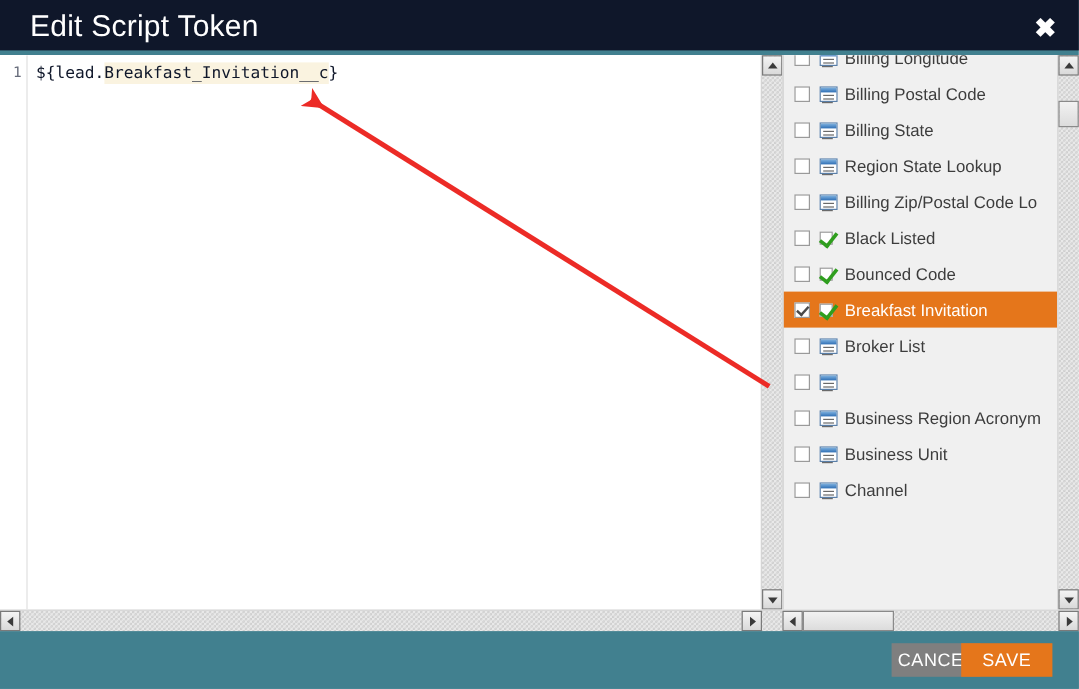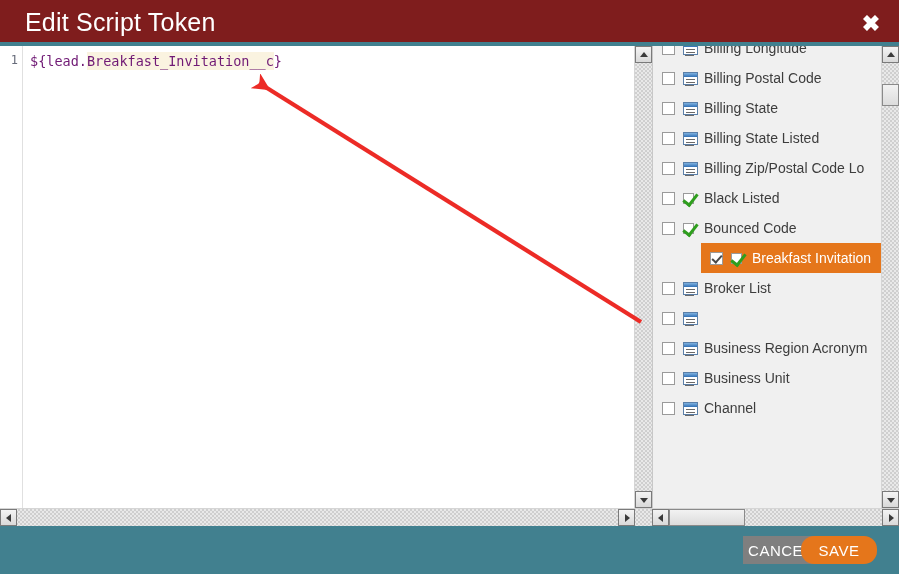--- a/index.html
+++ b/index.html
@@ -9,21 +9,21 @@
     background:#ffffff;
   }
   .dialog{
     position:relative;width:899px;height:574px;
     background:#41808f;
     box-sizing:border-box;
   }
   
   .titlebar{
     position:absolute;left:0;top:0;width:899px;height:42px;
-    background:#7f1d1d;
+    background:#0f172a;
   }
   .dialog-title{
     position:absolute;left:25px;top:8px;
     font-size:25px;color:#ffffff;font-weight:400;
     letter-spacing:0.2px;white-space:nowrap;
   }
   .close-btn{
     position:absolute;right:15px;top:12px;
     width:26px;height:26px;
     color:#ffffff;font-size:22px;line-height:24px;
@@ -51,21 +51,21 @@
   }
   .linenum{
     position:absolute;right:4px;top:7px;
     font-family:"DejaVu Sans Mono","Liberation Mono",monospace;
     font-size:12px;color:#666b7a;
   }
   .code-line{
     position:absolute;left:30px;top:7px;
     font-family:"DejaVu Sans Mono","Liberation Mono",monospace;
     font-size:13.5px;white-space:pre;
-    color:#701a75;
+    color:#0f172a;
   }
   .code-hl{
     background:#faf3e0;
     padding:1px 0 1px 0;
   }
   
   .v-scroll{
     position:absolute;right:0;top:0;width:18px;height:462px;
     background-color:#e9e9e9;
     background-image:
@@ -120,21 +120,21 @@
     position:absolute;left:0;top:-13px;width:229px;
   }
   .field-row{
     position:relative;height:30px;
     display:flex;align-items:center;
     padding-left:9px;
     box-sizing:border-box;
     cursor:pointer;
     white-space:nowrap;
   }
-  .field-row.selected{background:#e5761b;margin-left:48px;}
+  .field-row.selected{background:#e5761b;}
   .cb{
     width:13px;height:13px;flex:0 0 13px;
     background:#ffffff;border:1px solid #9a9a9a;
     box-sizing:border-box;margin-right:8px;position:relative;
   }
   .cb.checked::after{
     content:"";position:absolute;left:3px;top:0px;
     width:4px;height:8px;border:solid #4a4a4a;
     border-width:0 2px 2px 0;transform:rotate(42deg);
   }
@@ -198,21 +198,21 @@
     background:#41808f;
   }
   .btn{
     position:absolute;top:10px;height:28px;
     border:none;color:#ffffff;font-size:15px;
     font-family:"Liberation Sans", sans-serif;
     cursor:pointer;letter-spacing:0.5px;
     display:flex;align-items:center;justify-content:center;
   }
   .btn-cancel{right:82px;width:74px;background:#7f7f7f;}
-  .btn-save{right:0px;margin-right:22px;width:76px;background:#e5761b;border-radius:13px;}
+  .btn-save{right:0px;margin-right:22px;width:76px;background:#e5761b;}
   
   .annotation{
     position:absolute;left:0;top:0;width:899px;height:574px;
     pointer-events:none;
   }
 </style>
 </head>
 <body>
 
 <div class="dialog">
@@ -265,21 +265,21 @@
               <span class="field-label">Billing Postal Code</span>
             </div>
             <div class="field-row">
               <span class="cb"></span>
               <span class="ficon icon-textfield"></span>
               <span class="field-label">Billing State</span>
             </div>
             <div class="field-row">
               <span class="cb"></span>
               <span class="ficon icon-textfield"></span>
-              <span class="field-label">Billing State Listed</span>
+              <span class="field-label">Region State Lookup</span>
             </div>
             <div class="field-row">
               <span class="cb"></span>
               <span class="ficon icon-textfield"></span>
               <span class="field-label">Billing Zip/Postal Code Lo</span>
             </div>
             <div class="field-row">
               <span class="cb"></span>
               <span class="ficon icon-checkbox"></span>
               <span class="field-label">Black Listed</span>

